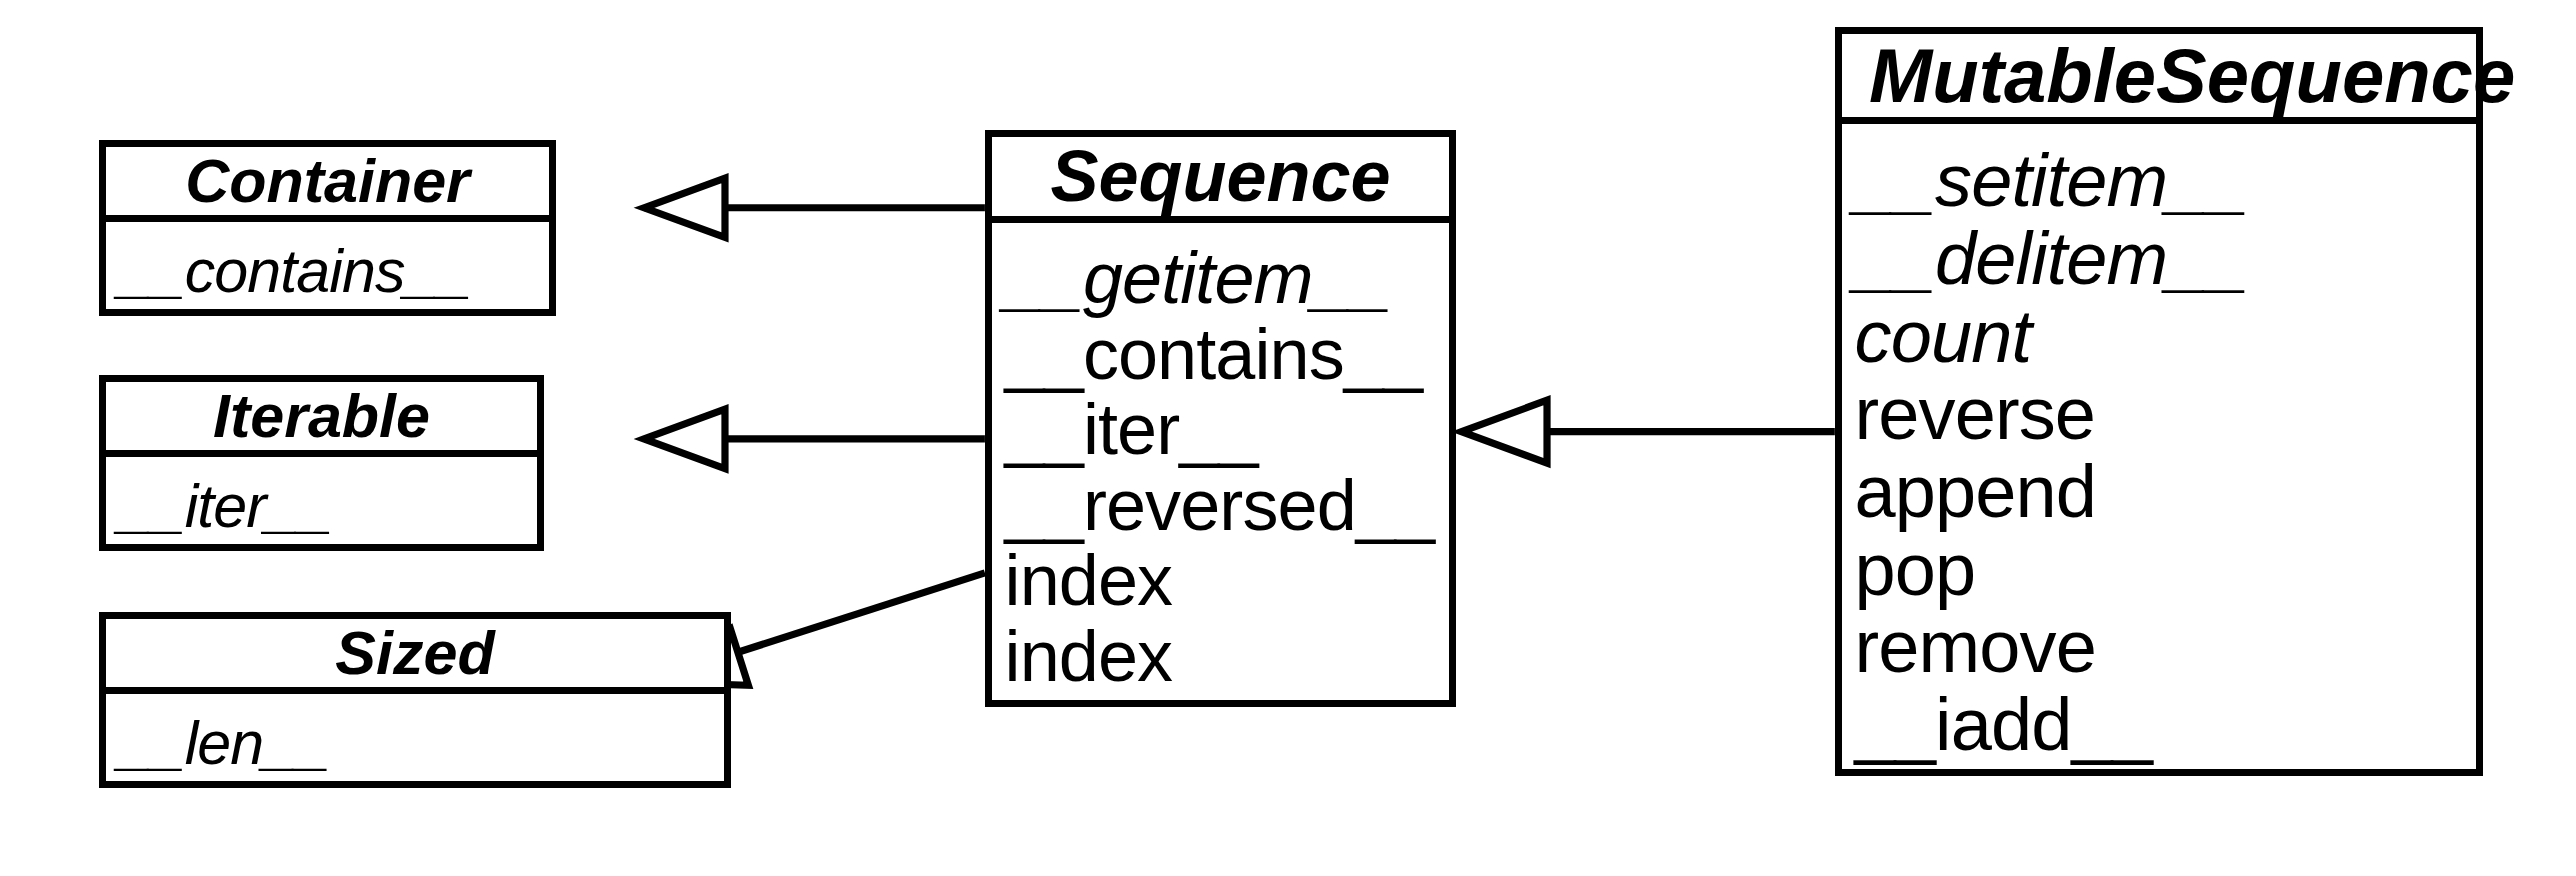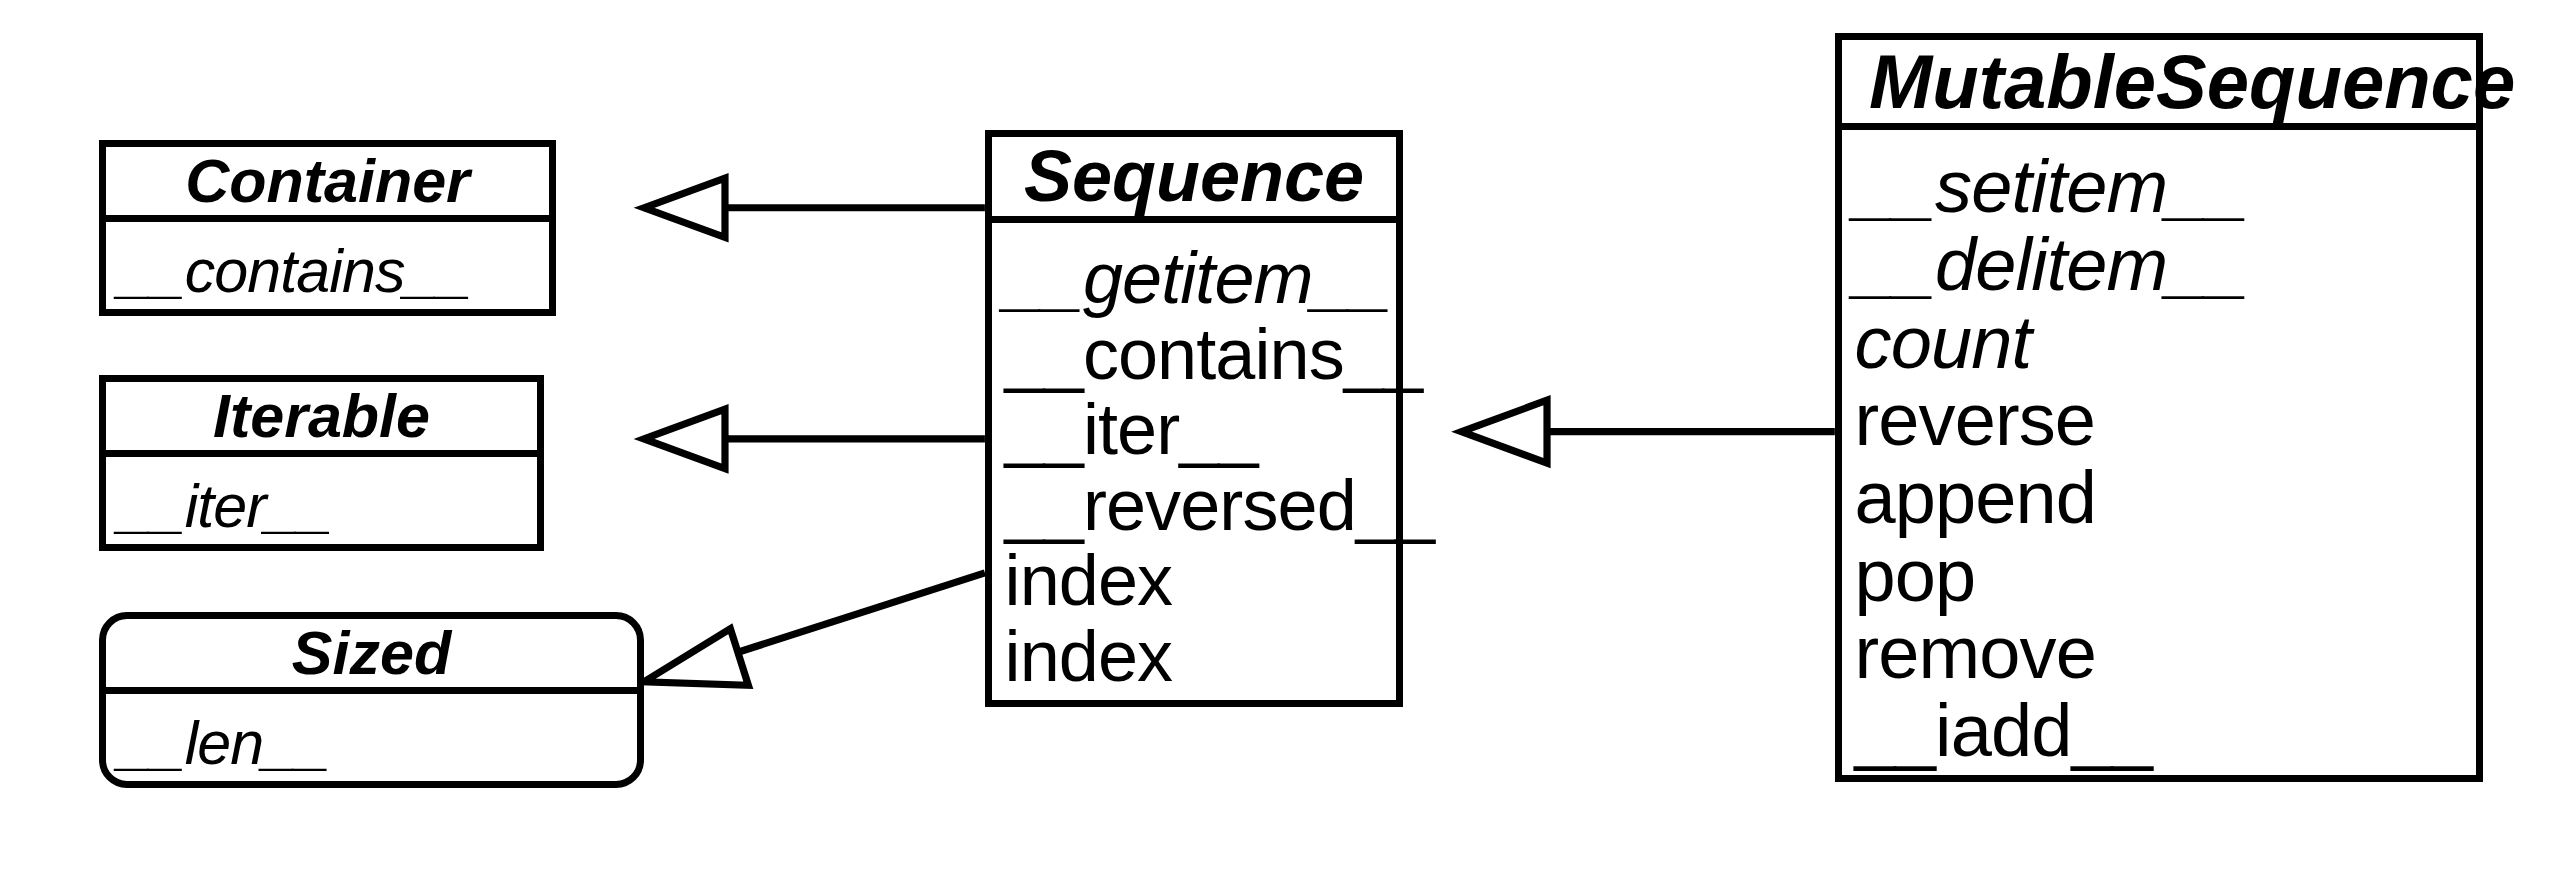--- a/index.html
+++ b/index.html
@@ -93,40 +93,40 @@
     </div>
   </div>
 
   <div class="class-box box-small" style="left:99px; top:375px; width:445px;">
     <div class="class-name">Iterable</div>
     <div class="class-members">
       <div class="member abstract">__iter__</div>
     </div>
   </div>
 
-  <div class="class-box box-small" style="left:99px; top:612px; width:545px;border-radius:28px;">
+  <div class="class-box box-small" style="left:99px; top:612px; width:632px;">
     <div class="class-name">Sized</div>
     <div class="class-members">
       <div class="member abstract">__len__</div>
     </div>
   </div>
 
-  <div class="class-box box-mid" style="left:985px; top:130px; width:418px;">
+  <div class="class-box box-mid" style="left:985px; top:130px; width:471px;">
     <div class="class-name">Sequence</div>
     <div class="class-members">
       <div class="member abstract">__getitem__</div>
       <div class="member">__contains__</div>
       <div class="member">__iter__</div>
       <div class="member">__reversed__</div>
       <div class="member">index</div>
       <div class="member">index</div>
     </div>
   </div>
 
-  <div class="class-box box-big" style="left:1835px; top:33px; width:648px;">
+  <div class="class-box box-big" style="left:1835px; top:27px; width:648px;">
     <div class="class-name" style="text-align:left; padding-left:27px;">MutableSequence</div>
     <div class="class-members">
       <div class="member abstract">__setitem__</div>
       <div class="member abstract">__delitem__</div>
       <div class="member abstract">count</div>
       <div class="member">reverse</div>
       <div class="member">append</div>
       <div class="member">pop</div>
       <div class="member">remove</div>
       <div class="member">__iadd__</div>

